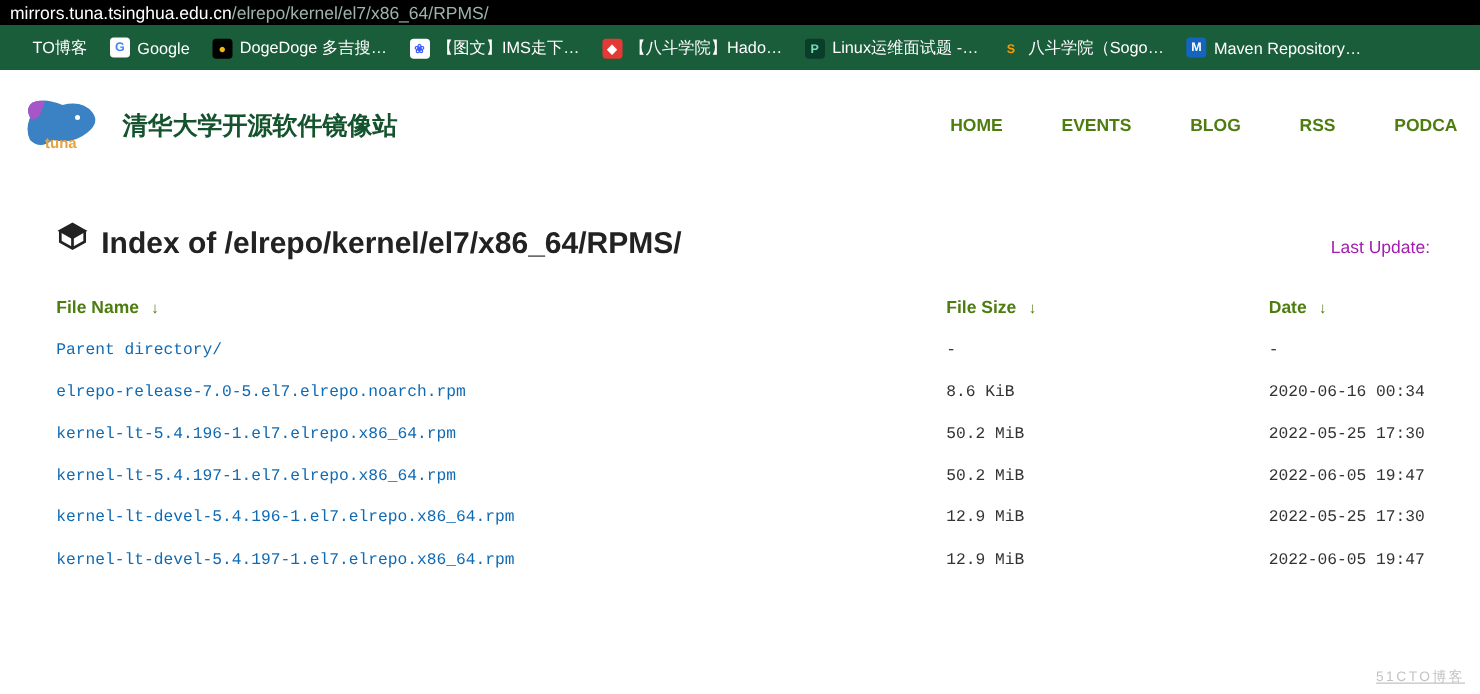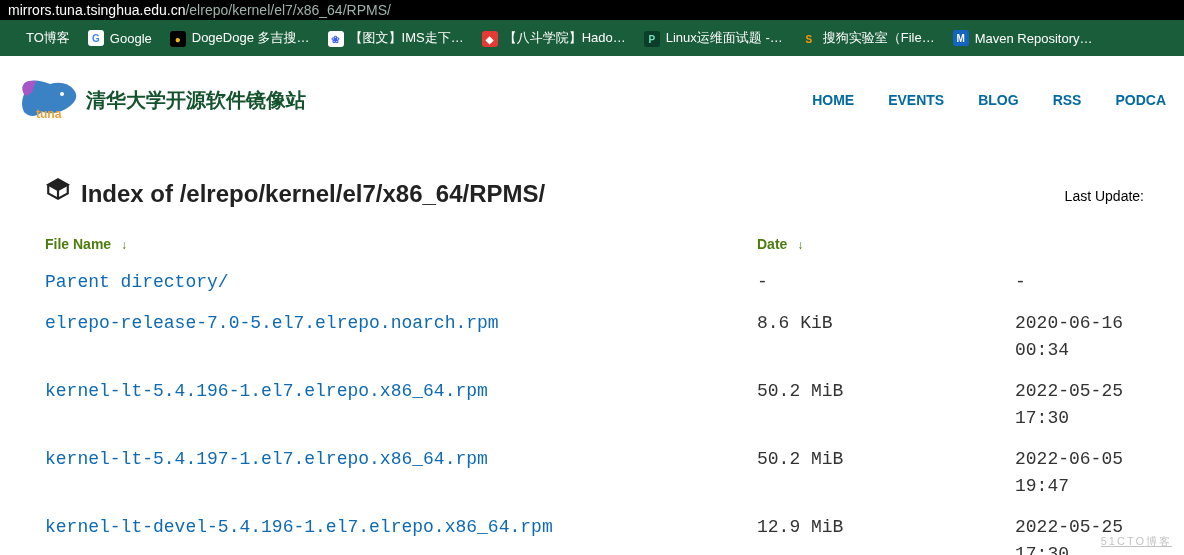--- a/index.html
+++ b/index.html
@@ -51,57 +51,57 @@
     }
     .site-header {
       display: flex;
       align-items: center;
       justify-content: space-between;
       padding: 20px 18px 12px 18px;
     }
     .site-brand {
       display: flex;
       align-items: center;
-      gap: 6px;
+      gap: 18px;
       text-align: center;
     }
     .logo {
       width: 62px;
       height: 48px;
       position: relative;
     }
     .site-title {
       font-size: 20px;
       font-weight: 700;
       color: #14532d;
     }
     .site-nav {
       display: flex;
-      gap: 34px;
+      gap: 47px;
       font-size: 14px;
       font-weight: 600;
-      color: #0369a1;
+      color: #4d7c0f;
     }
     .site-nav span { cursor: pointer; }
     .content {
       padding: 40px 40px 0 45px;
     }
     .index-heading {
       display: flex;
       align-items: flex-end;
       gap: 10px;
       font-size: 24px;
       font-weight: 700;
       color: #222;
     }
     .index-heading .strong { font-weight: 800; }
     .last-update {
       text-align: right;
       font-size: 14px;
-      color: #000000;
+      color: #a21caf;
       margin-top: -20px;
       padding-right: 0;
     }
     .file-table {
       margin-top: 26px;
       width: 100%;
     }
     .table-header {
       display: flex;
       font-size: 14px;
@@ -112,21 +112,21 @@
     .col-name { flex: 0 0 712px; }
     .col-size { flex: 0 0 258px; }
     .col-date { flex: 1; }
     .sort-arrow {
       margin-left: 6px;
       font-size: 12px;
     }
     .table-row {
       display: flex;
       font-family: "Consolas", "Menlo", "Courier New", monospace;
-      font-size: 18px;
+      font-size: 13px;
       padding: 7px 0;
       line-height: 1.5;
       justify-content: flex-end;
     }
     .file-link {
       color: #0f6ab4;
       cursor: pointer;
     }
     .file-size, .file-date {
       color: #333;
@@ -172,21 +172,21 @@
     <div class="bookmark">
       <div class="bookmark-icon" style="background: rgb(229, 57, 53); color: rgb(255, 255, 255);">◆</div>
       <span>【八斗学院】Hado…</span>
     </div>
     <div class="bookmark">
       <div class="bookmark-icon" style="background: rgb(10, 61, 42); color: rgb(111, 227, 180);">P</div>
       <span>Linux运维面试题 -…</span>
     </div>
     <div class="bookmark">
       <div class="bookmark-icon" style="background: transparent; color: rgb(255, 152, 0);">S</div>
-      <span>搜狗实验室（File…</span>
+      <span>八斗学院（Sogo…</span>
     </div>
     <div class="bookmark">
       <div class="bookmark-icon" style="background: rgb(21, 101, 192); color: rgb(255, 255, 255);">M</div>
       <span>Maven Repository…</span>
     </div>
   </div>
 
 <div class="site-header">
   <div class="site-brand">
     <div class="logo">
@@ -223,20 +223,24 @@
     </span>
   </div>
   <div class="last-update">Last Update:</div>
 
   <div class="file-table">
     <div class="table-header">
       <div class="col-name th-link">
         <span>File Name</span>
         <span class="sort-arrow">↓</span>
       </div>
+      <div class="col-size th-link">
+        <span>File Size</span>
+        <span class="sort-arrow">↓</span>
+      </div>
       <div class="col-date th-link">
         <span>Date</span>
         <span class="sort-arrow">↓</span>
       </div>
     </div>
     <div id="file-rows">
         <div class="table-row">
           <div class="col-name"><span class="file-link">Parent directory/</span></div>
           <div class="col-size file-size">-</div>
           <div class="col-date file-date">-</div>

